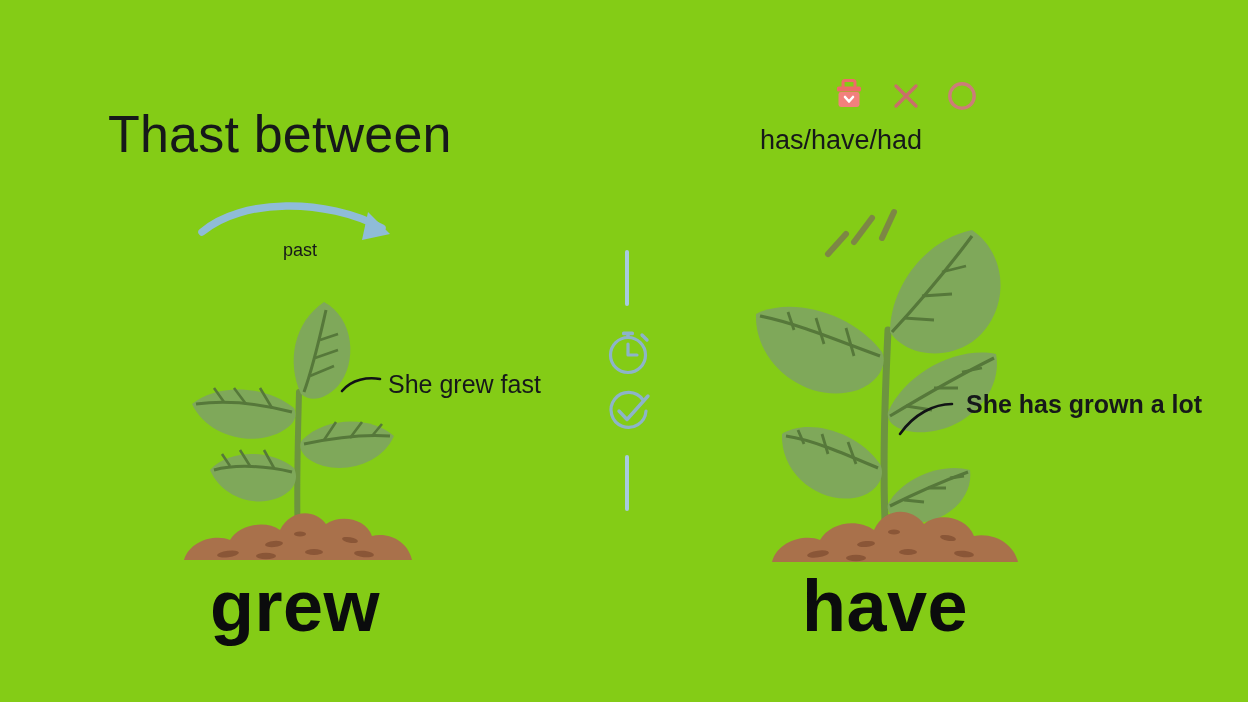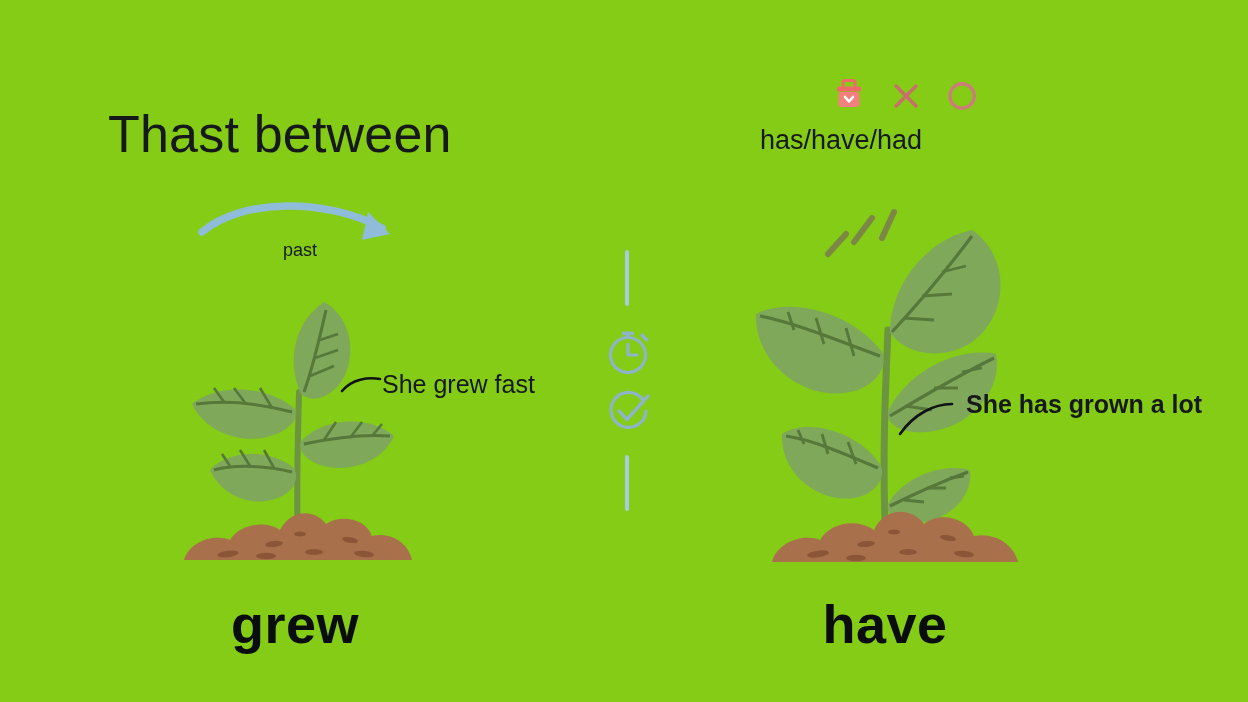--- a/index.html
+++ b/index.html
@@ -86,20 +86,21 @@
   
   #plant-left  { left: 168px; top: 288px; }
   #plant-right { left: 742px; top: 196px; }
 
   
   #callout-left {
     left: 340px;
     top: 370px;
     display: flex;
     align-items: center;
+    gap: 6px;
     white-space: nowrap;
   }
   #callout-left .callout-text {
     font-size: 25px;
     color: #16181a;
   }
   #callout-right {
     left: 898px;
     top: 398px;
     display: flex;
@@ -110,27 +111,26 @@
   }
   #callout-right .callout-text {
     font-size: 25px;
     color: #16181a;
     position: relative;
     top: -14px;
   }
 
   
   .word-label {
-    font-size: 54px;
+    font-size: 72px;
     font-weight: 700;
     color: #0b0c0d;
     letter-spacing: 0.5px;
     text-align: center;
     white-space: nowrap;
-    margin-top: 28px;
   }
   #word-grew  { left: 160px; top: 565px; width: 270px; }
   #word-grown { left: 740px; top: 565px; width: 290px; }
 </style>
 </head>
 <body>
 
 <div id="canvas">
 
   <div class="abs" id="main-title">Thast between</div>

